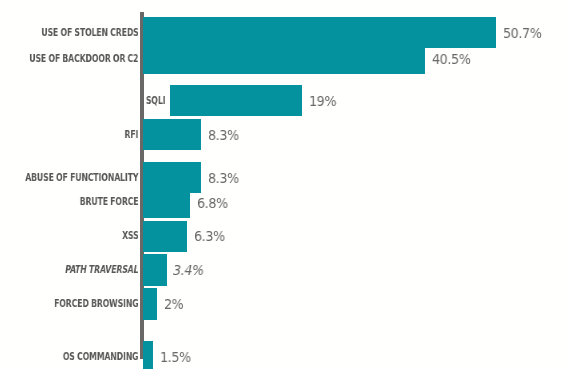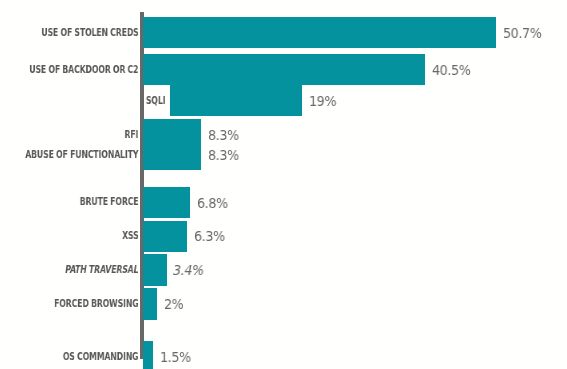--- a/index.html
+++ b/index.html
@@ -38,36 +38,36 @@
 
 <div id="chart">
   <div id="plot">
     <div class="axis-line" style="left: 140.1px; top: 12.2px; width: 3.6px; height: 346.6px; background: rgb(106, 104, 102);"></div>
     <div id="rows">
         <div class="bar-row" style="top: 17.3px; height: 31.2px;">
           <div class="cat-label" style="right: 428.4px; top: 8.6px; color: rgb(87, 87, 87);">USE OF STOLEN CREDS</div>
           <div class="bar" style="left: 142.9px; width: 353.379px; height: 31.2px; background: rgb(4, 146, 158);"></div>
           <div class="val-label" style="left: 503.179px; top: 8.9px; color: rgb(103, 103, 103);">50.7%</div>
         </div>
-        <div class="bar-row" style="top: 54px; height: 31.2px;">
+        <div class="bar-row" style="top: 43px; height: 31.2px;">
           <div class="cat-label" style="right: 428.4px; top: 8.6px; color: rgb(87, 87, 87);">USE OF BACKDOOR OR C2</div>
           <div class="bar" style="left: 142.9px; width: 282.285px; height: 31.2px; background: rgb(4, 146, 158);"></div>
           <div class="val-label" style="left: 432.085px; top: 8.9px; color: rgb(103, 103, 103);">40.5%</div>
         </div>
         <div class="bar-row" style="top: 85.06px; height: 31.2px; margin-left: 27px;">
           <div class="cat-label" style="right: 428.4px; top: 8.6px; color: rgb(87, 87, 87);">SQLI</div>
           <div class="bar" style="left: 142.9px; width: 132.43px; height: 31.2px; background: rgb(4, 146, 158);"></div>
           <div class="val-label" style="left: 282.23px; top: 8.9px; color: rgb(103, 103, 103);">19%</div>
         </div>
         <div class="bar-row" style="top: 118.94px; height: 31.2px;">
           <div class="cat-label" style="right: 428.4px; top: 8.6px; color: rgb(87, 87, 87);">RFI</div>
           <div class="bar" style="left: 142.9px; width: 57.851px; height: 31.2px; background: rgb(4, 146, 158);"></div>
           <div class="val-label" style="left: 207.651px; top: 8.9px; color: rgb(103, 103, 103);">8.3%</div>
         </div>
-        <div class="bar-row" style="top: 139px; height: 31.2px;">
+        <div class="bar-row" style="top: 162px; height: 31.2px;">
           <div class="cat-label" style="right: 428.4px; top: 8.6px; color: rgb(87, 87, 87);">ABUSE OF FUNCTIONALITY</div>
           <div class="bar" style="left: 142.9px; width: 57.851px; height: 31.2px; background: rgb(4, 146, 158);"></div>
           <div class="val-label" style="left: 207.651px; top: 8.9px; color: rgb(103, 103, 103);">8.3%</div>
         </div>
         <div class="bar-row" style="top: 186.7px; height: 31.2px;">
           <div class="cat-label" style="right: 428.4px; top: 8.6px; color: rgb(87, 87, 87);">BRUTE FORCE</div>
           <div class="bar" style="left: 142.9px; width: 47.396px; height: 31.2px; background: rgb(4, 146, 158);"></div>
           <div class="val-label" style="left: 197.196px; top: 8.9px; color: rgb(103, 103, 103);">6.8%</div>
         </div>
         <div class="bar-row" style="top: 220.58px; height: 31.2px;">

